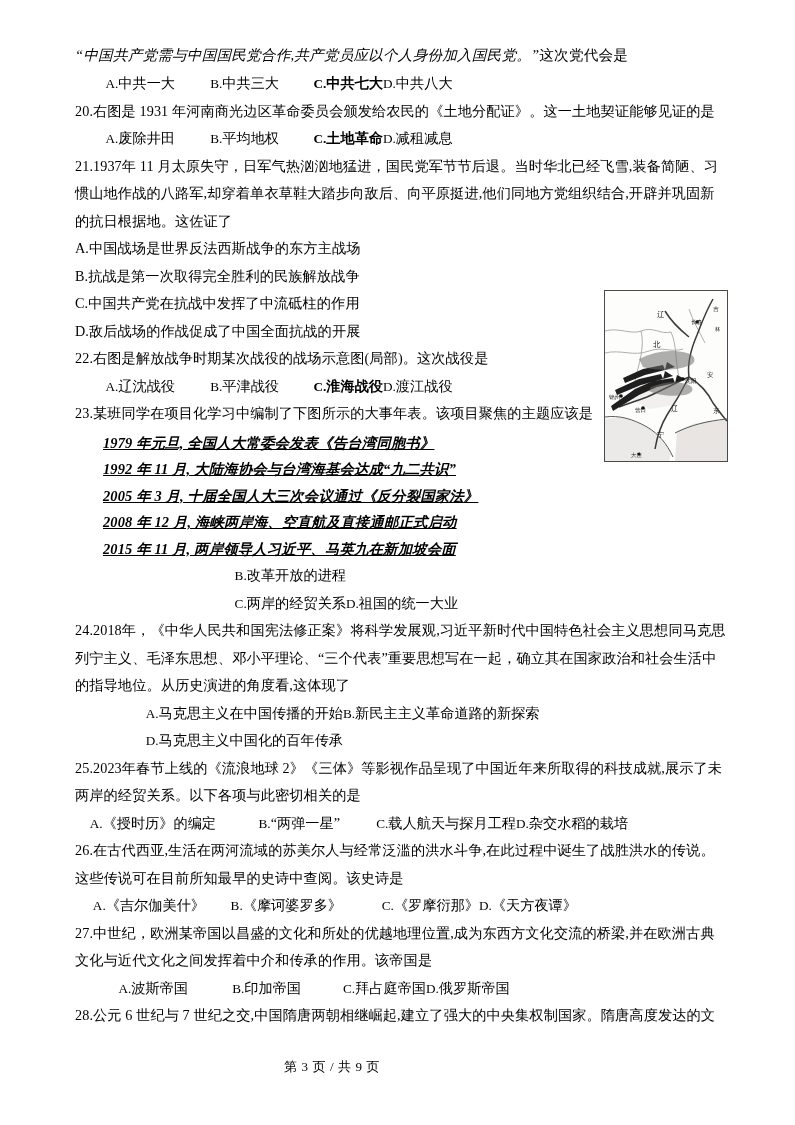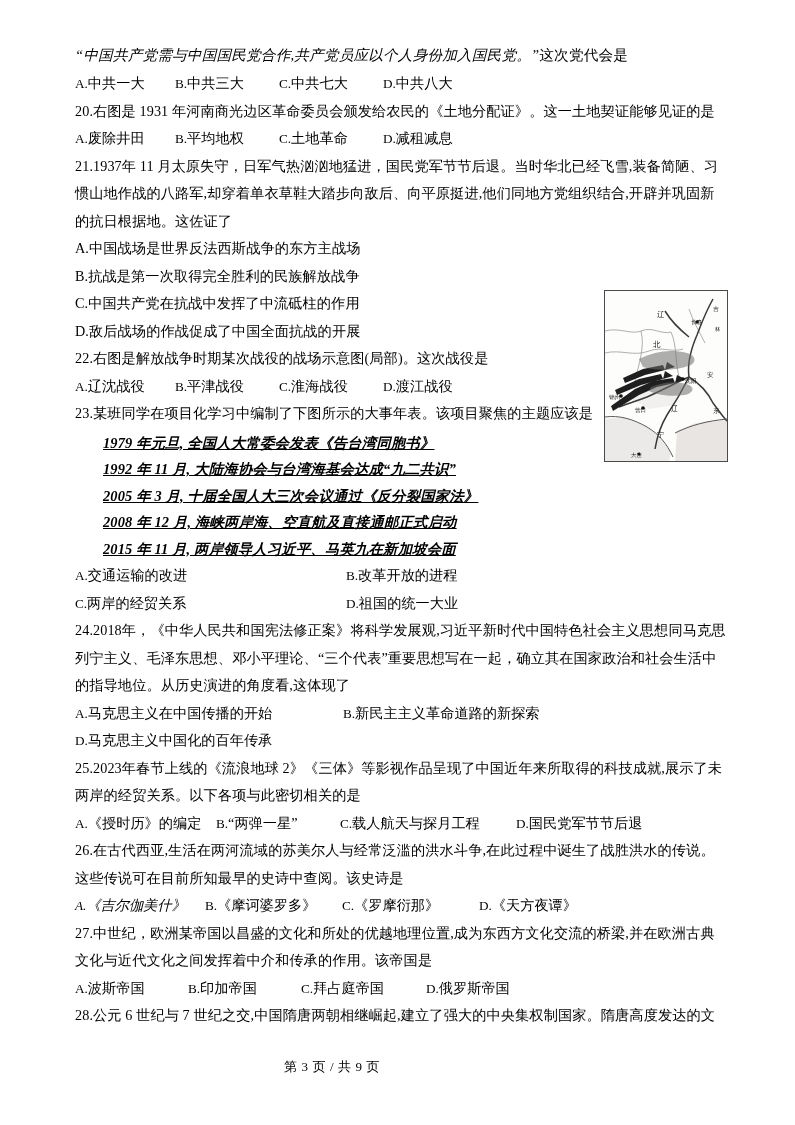--- a/index.html
+++ b/index.html
@@ -56,39 +56,39 @@
     margin-top: 16px;
   }
 
   
   .opts {
     display: flex;
     font-size: 14.2px;
     line-height: 27.5px;
     white-space: nowrap;
   }
-  .opt { display: inline-block; }
+  .opt { display: inline-block; text-align: right; }
   .opt .lbl {
     font-family: "Liberation Serif", serif;
     font-size: 13.2px;
   }
   .opts-4 .opt:nth-child(1) { width: 100px; }
   .opts-4 .opt:nth-child(2) { width: 104px; }
-  .opts-4 .opt:nth-child(3) { width: 104px; }
+  .opts-4 .opt:nth-child(3) { width: 104px; font-weight: bold; }
 
   .opts-2 { display: flex; }
   .opts-2 .opt:nth-child(1) { width: 271px; }
 
   .opts-2b .opt:nth-child(1) { width: 268px; }
 
   .opts-tight .opt:nth-child(1) { width: 141px; }
   .opts-tight .opt:nth-child(2) { width: 124px; }
   .opts-tight .opt:nth-child(3) { width: 176px; }
 
-  .opts-epic .opt:nth-child(1) { width: 130px; font-style: italic; }
+  .opts-epic .opt:nth-child(1) { width: 130px; }
   .opts-epic .opt:nth-child(2) { width: 137px; }
   .opts-epic .opt:nth-child(3) { width: 137px; }
 
   .opts-emp .opt:nth-child(1) { width: 113px; }
   .opts-emp .opt:nth-child(2) { width: 113px; }
   .opts-emp .opt:nth-child(3) { width: 125px; }
 
   
   .timeline {
     margin-left: 28px;
@@ -175,21 +175,20 @@
 
     <div class="line">23.某班同学在项目化学习中编制了下图所示的大事年表。该项目聚焦的主题应该是</div>
     <div class="timeline">
       <div class="tl-row">1979 年元旦, 全国人大常委会发表《告台湾同胞书》</div>
       <div class="tl-row">1992 年 11 月, 大陆海协会与台湾海基会达成“九二共识”</div>
       <div class="tl-row">2005 年 3 月, 十届全国人大三次会议通过《反分裂国家法》</div>
       <div class="tl-row">2008 年 12 月, 海峡两岸海、空直航及直接通邮正式启动</div>
       <div class="tl-row">2015 年 11  月, 两岸领导人习近平、马英九在新加坡会面</div>
     </div>
     <div class="opts opts-2">
-      <span class="opt"><span class="lbl">A.</span><span>交通运输的改进</span></span>
       <span class="opt"><span class="lbl">B.</span><span>改革开放的进程</span></span>
     </div>
     <div class="opts opts-2">
       <span class="opt"><span class="lbl">C.</span><span>两岸的经贸关系</span></span>
       <span class="opt"><span class="lbl">D.</span><span>祖国的统一大业</span></span>
     </div>
 
     <div class="stem-wrap">
       <div class="line">24.2018年，《中华人民共和国宪法修正案》将科学发展观,习近平新时代中国特色社会主义思想同马克思</div>
       <div class="line">列宁主义、毛泽东思想、邓小平理论、“三个代表”重要思想写在一起，确立其在国家政治和社会生活中</div>
@@ -204,21 +203,21 @@
     </div>
 
     <div class="stem-wrap">
       <div class="line">25.2023年春节上线的《流浪地球 2》《三体》等影视作品呈现了中国近年来所取得的科技成就,展示了未</div>
       <div class="line">两岸的经贸关系。以下各项与此密切相关的是</div>
     </div>
     <div class="opts opts-tight">
       <span class="opt"><span class="lbl">A.</span><span>《授时历》的编定</span></span>
       <span class="opt"><span class="lbl">B.</span><span>“两弹一星”</span></span>
       <span class="opt"><span class="lbl">C.</span><span>载人航天与探月工程</span></span>
-      <span class="opt"><span class="lbl">D.</span><span>国民党军节节后退</span></span>
+      <span class="opt"><span class="lbl">D.</span><span>杂交水稻的栽培</span></span>
     </div>
 
     <div class="stem-wrap">
       <div class="line">26.在古代西亚,生活在两河流域的苏美尔人与经常泛滥的洪水斗争,在此过程中诞生了战胜洪水的传说。</div>
       <div class="line">这些传说可在目前所知最早的史诗中查阅。该史诗是</div>
     </div>
     <div class="opts opts-epic">
       <span class="opt"><span class="lbl">A.</span><span>《吉尔伽美什》</span></span>
       <span class="opt"><span class="lbl">B.</span><span>《摩诃婆罗多》</span></span>
       <span class="opt"><span class="lbl">C.</span><span>《罗摩衍那》</span></span>

